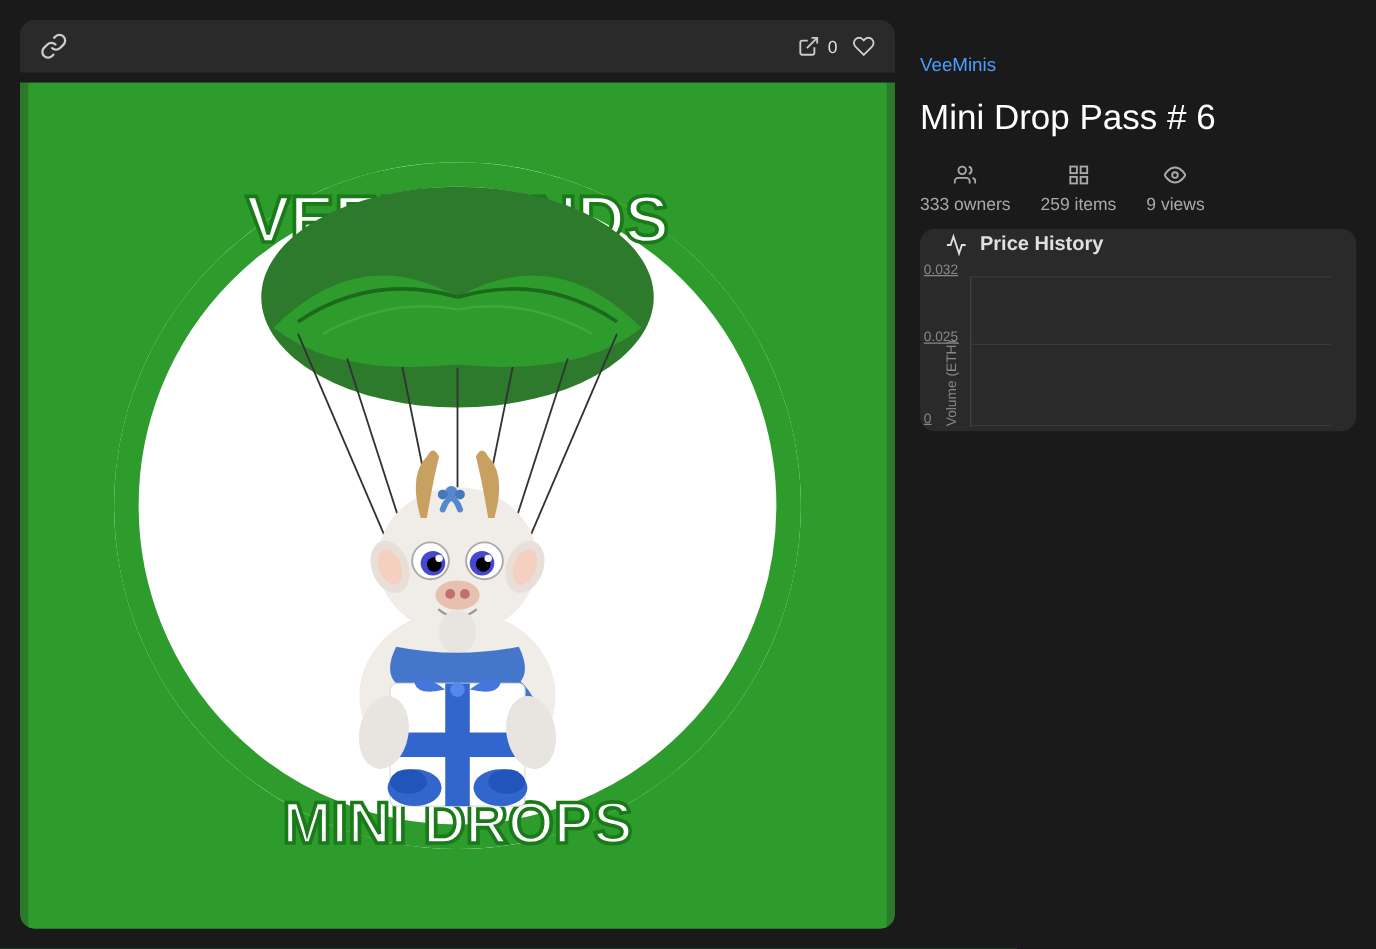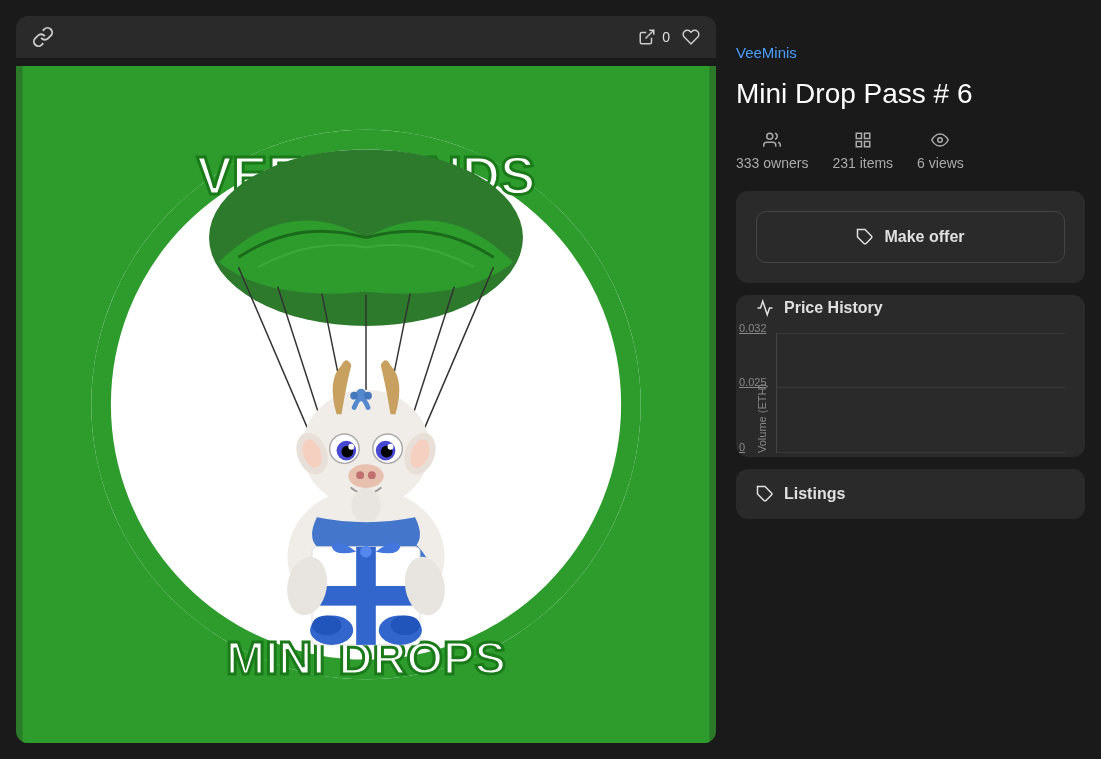--- a/index.html
+++ b/index.html
@@ -357,40 +357,31 @@
         </svg>
         <span>333 owners</span>
       </div>
       <div class="stat-item">
         <svg width="18" height="18" viewBox="0 0 24 24" fill="none" stroke="#aaa" stroke-width="2">
           <rect x="3" y="3" width="7" height="7"></rect>
           <rect x="14" y="3" width="7" height="7"></rect>
           <rect x="3" y="14" width="7" height="7"></rect>
           <rect x="14" y="14" width="7" height="7"></rect>
         </svg>
-        <span>231 items</span>
+        <span>259 items</span>
       </div>
       <div class="stat-item">
         <svg width="18" height="18" viewBox="0 0 24 24" fill="none" stroke="#aaa" stroke-width="2">
           <path d="M1 12s4-8 11-8 11 8 11 8-4 8-11 8-11-8-11-8z"></path>
           <circle cx="12" cy="12" r="3"></circle>
         </svg>
-        <span>6 views</span>
+        <span>9 views</span>
       </div>
     </div>
 
-    <div class="make-offer-section">
-      <button class="make-offer-btn">
-        <svg width="18" height="18" viewBox="0 0 24 24" fill="none" stroke="#e0e0e0" stroke-width="2">
-          <path d="M20.59 13.41l-7.17 7.17a2 2 0 0 1-2.83 0L2 12V2h10l8.59 8.59a2 2 0 0 1 0 2.82z"></path>
-          <line x1="7" y1="7" x2="7.01" y2="7"></line>
-        </svg>
-        <span>Make offer</span>
-      </button>
-    </div>
 
     <div class="price-history-section">
       <div class="section-header">
         <svg width="18" height="18" viewBox="0 0 24 24" fill="none" stroke="#e0e0e0" stroke-width="2">
           <polyline points="22 12 18 12 15 21 9 3 6 12 2 12"></polyline>
         </svg>
         <span>Price History</span>
       </div>
 
       <div class="chart-area">
@@ -404,24 +395,15 @@
               <span class="grid-label">0.025</span>
             </div>
             <div class="grid-line grid-line-bot">
               <span class="grid-label">0</span>
             </div>
           </div>
         </div>
       </div>
     </div>
 
-    <div class="listings-section">
-      <div class="section-header">
-        <svg width="18" height="18" viewBox="0 0 24 24" fill="none" stroke="#e0e0e0" stroke-width="2">
-          <path d="M20.59 13.41l-7.17 7.17a2 2 0 0 1-2.83 0L2 12V2h10l8.59 8.59a2 2 0 0 1 0 2.82z"></path>
-          <line x1="7" y1="7" x2="7.01" y2="7"></line>
-        </svg>
-        <span>Listings</span>
-      </div>
-    </div>
 
   </div>
 </div>
 
 </body></html>

